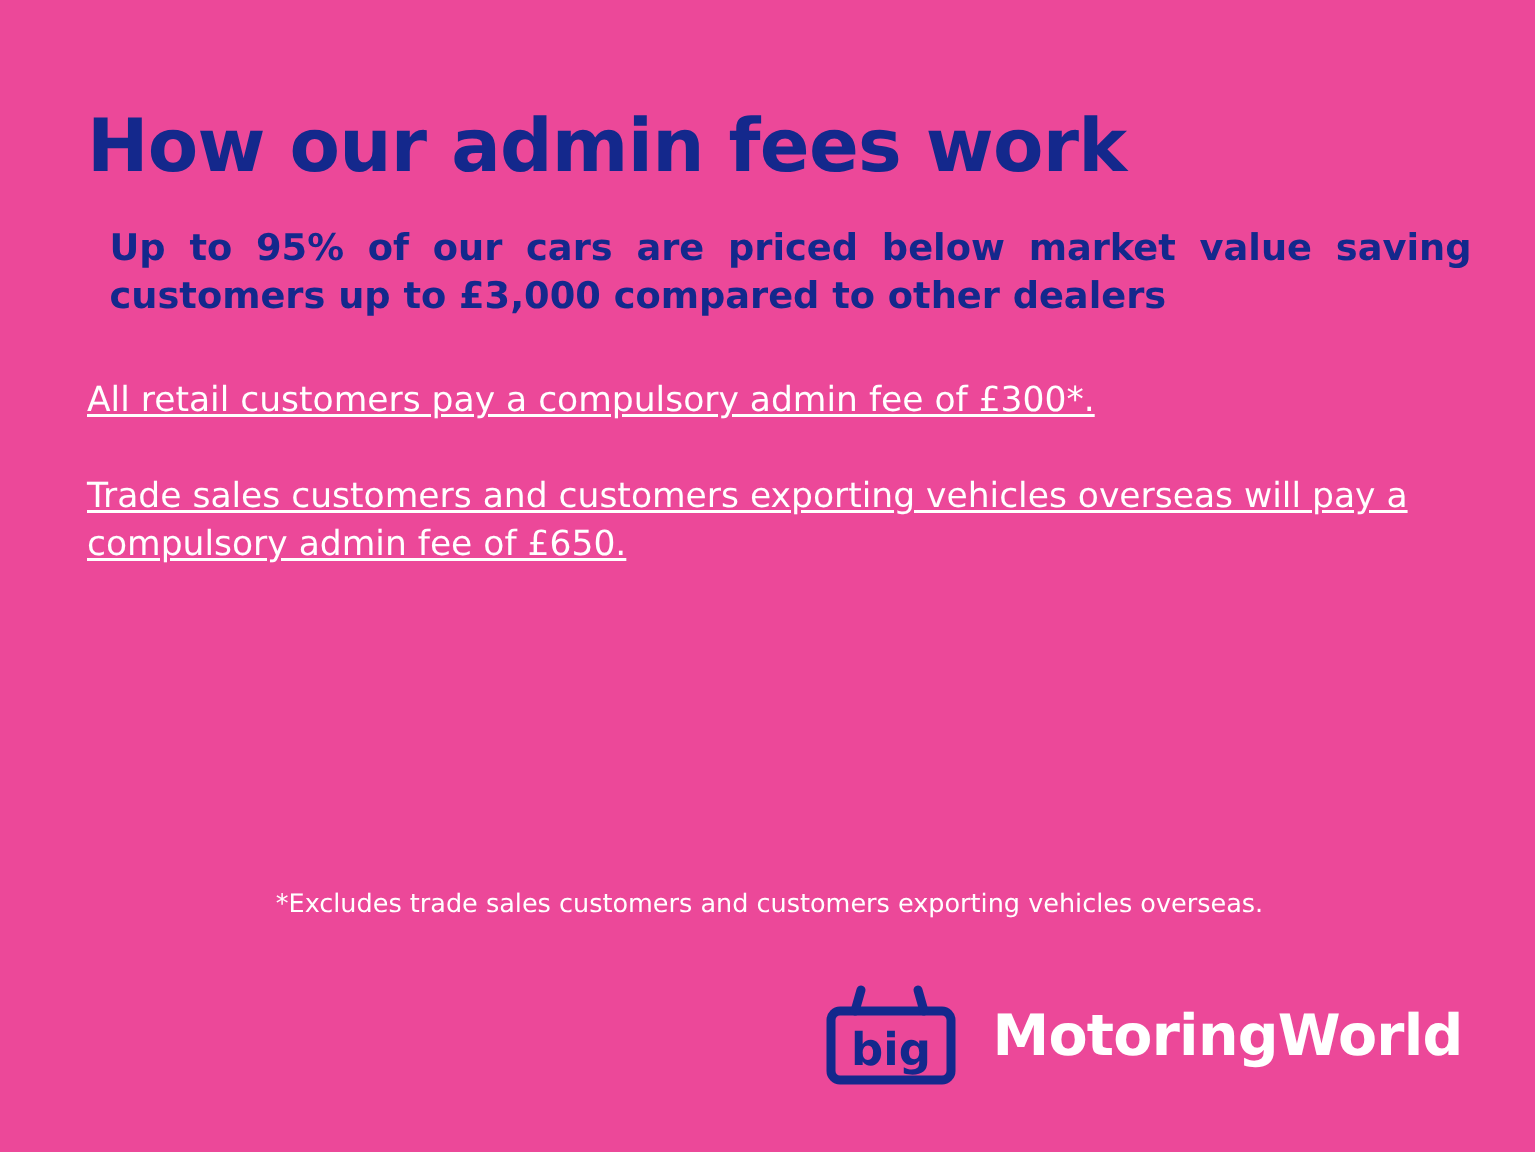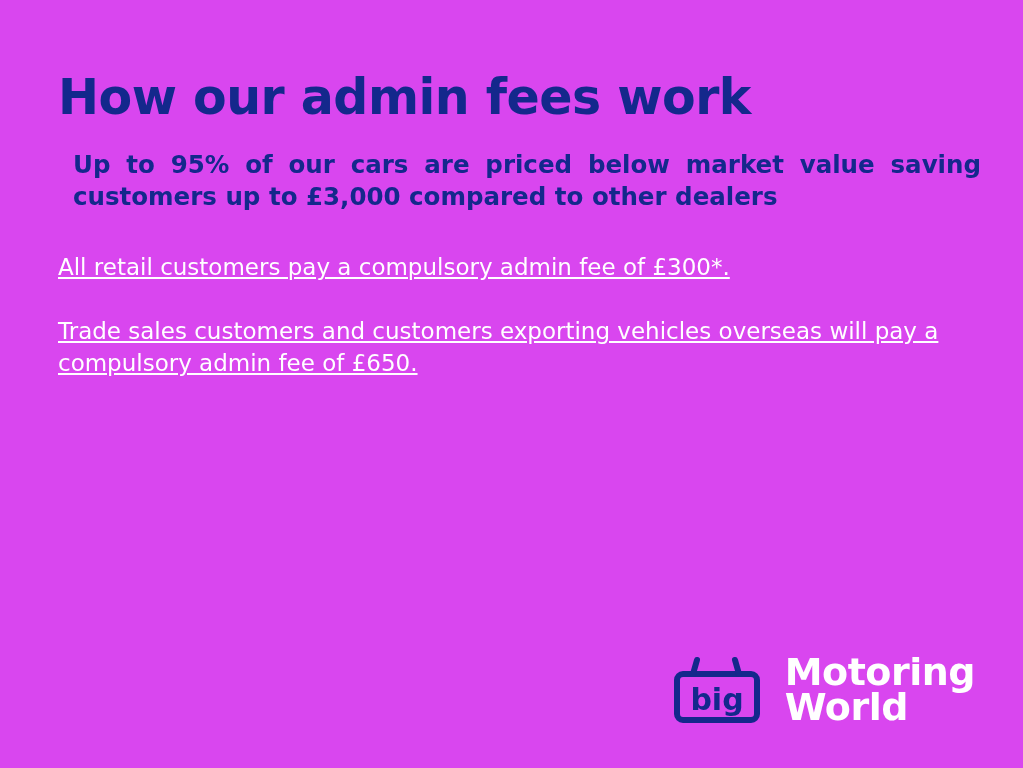--- a/index.html
+++ b/index.html
@@ -10,21 +10,21 @@
     width: 1023px;
     height: 768px;
     background: #1ad6ee;
     font-family: "DejaVu Sans", sans-serif;
     overflow: hidden;
   }
   .page {
     position: relative;
     width: 1023px;
     height: 768px;
-    background: #d946ef;
+    background: #ec4899;
     box-sizing: border-box;
   }
   .content {
     position: absolute;
     left: 58px;
     top: 72px;
     width: 910px;
   }
   .headline {
     font-family: "DejaVu Sans", sans-serif;
@@ -81,21 +81,21 @@
     align-items: center;
     gap: 24px;
   }
   .logo-mark {
     width: 88px;
     height: 72px;
     position: relative;
   }
   .logo-text {
     display: flex;
-    flex-direction: column;
+    flex-direction: row;
     line-height: 0.92;
   }
   .logo-line1 {
     font-family: "DejaVu Sans", sans-serif;
     font-size: 38px;
     font-weight: bold;
     color: #ffffff;
     letter-spacing: -0.5px;
   }
   .logo-line2 {
@@ -119,20 +119,21 @@
     <h1 class="headline">How our admin fees work</h1>
 
     <p class="subhead">Up to 95% of our cars are priced below market value saving customers up to £3,000 compared to other dealers</p>
 
     <p class="para">All retail customers pay a compulsory admin fee of £300*.</p>
 
 
     <p class="para last para-nojust">Trade sales customers and customers exporting vehicles overseas will pay a compulsory admin fee of £650.</p>
   </div>
 
+  <div class="footnote">*Excludes trade sales customers and customers exporting vehicles overseas.</div>
 
   <div class="logo">
     <div class="logo-mark">
       <svg width="88" height="72" viewBox="0 0 88 72" xmlns="http://www.w3.org/2000/svg">
         <path d="M10 20 H78 a6 6 0 0 1 6 6 V60 a6 6 0 0 1 -6 6 H10 a6 6 0 0 1 -6 -6 V26 a6 6 0 0 1 6 -6 Z" fill="none" stroke="#14288c" stroke-width="6"></path>
         <path d="M20 20 L24 6" fill="none" stroke="#14288c" stroke-width="6" stroke-linecap="round"></path>
         <path d="M66 20 L62 6" fill="none" stroke="#14288c" stroke-width="6" stroke-linecap="round"></path>
         <text x="44" y="56" font-family="DejaVu Sans, sans-serif" font-size="30" font-weight="bold" fill="#14288c" text-anchor="middle">big</text>
       </svg>
     </div>

